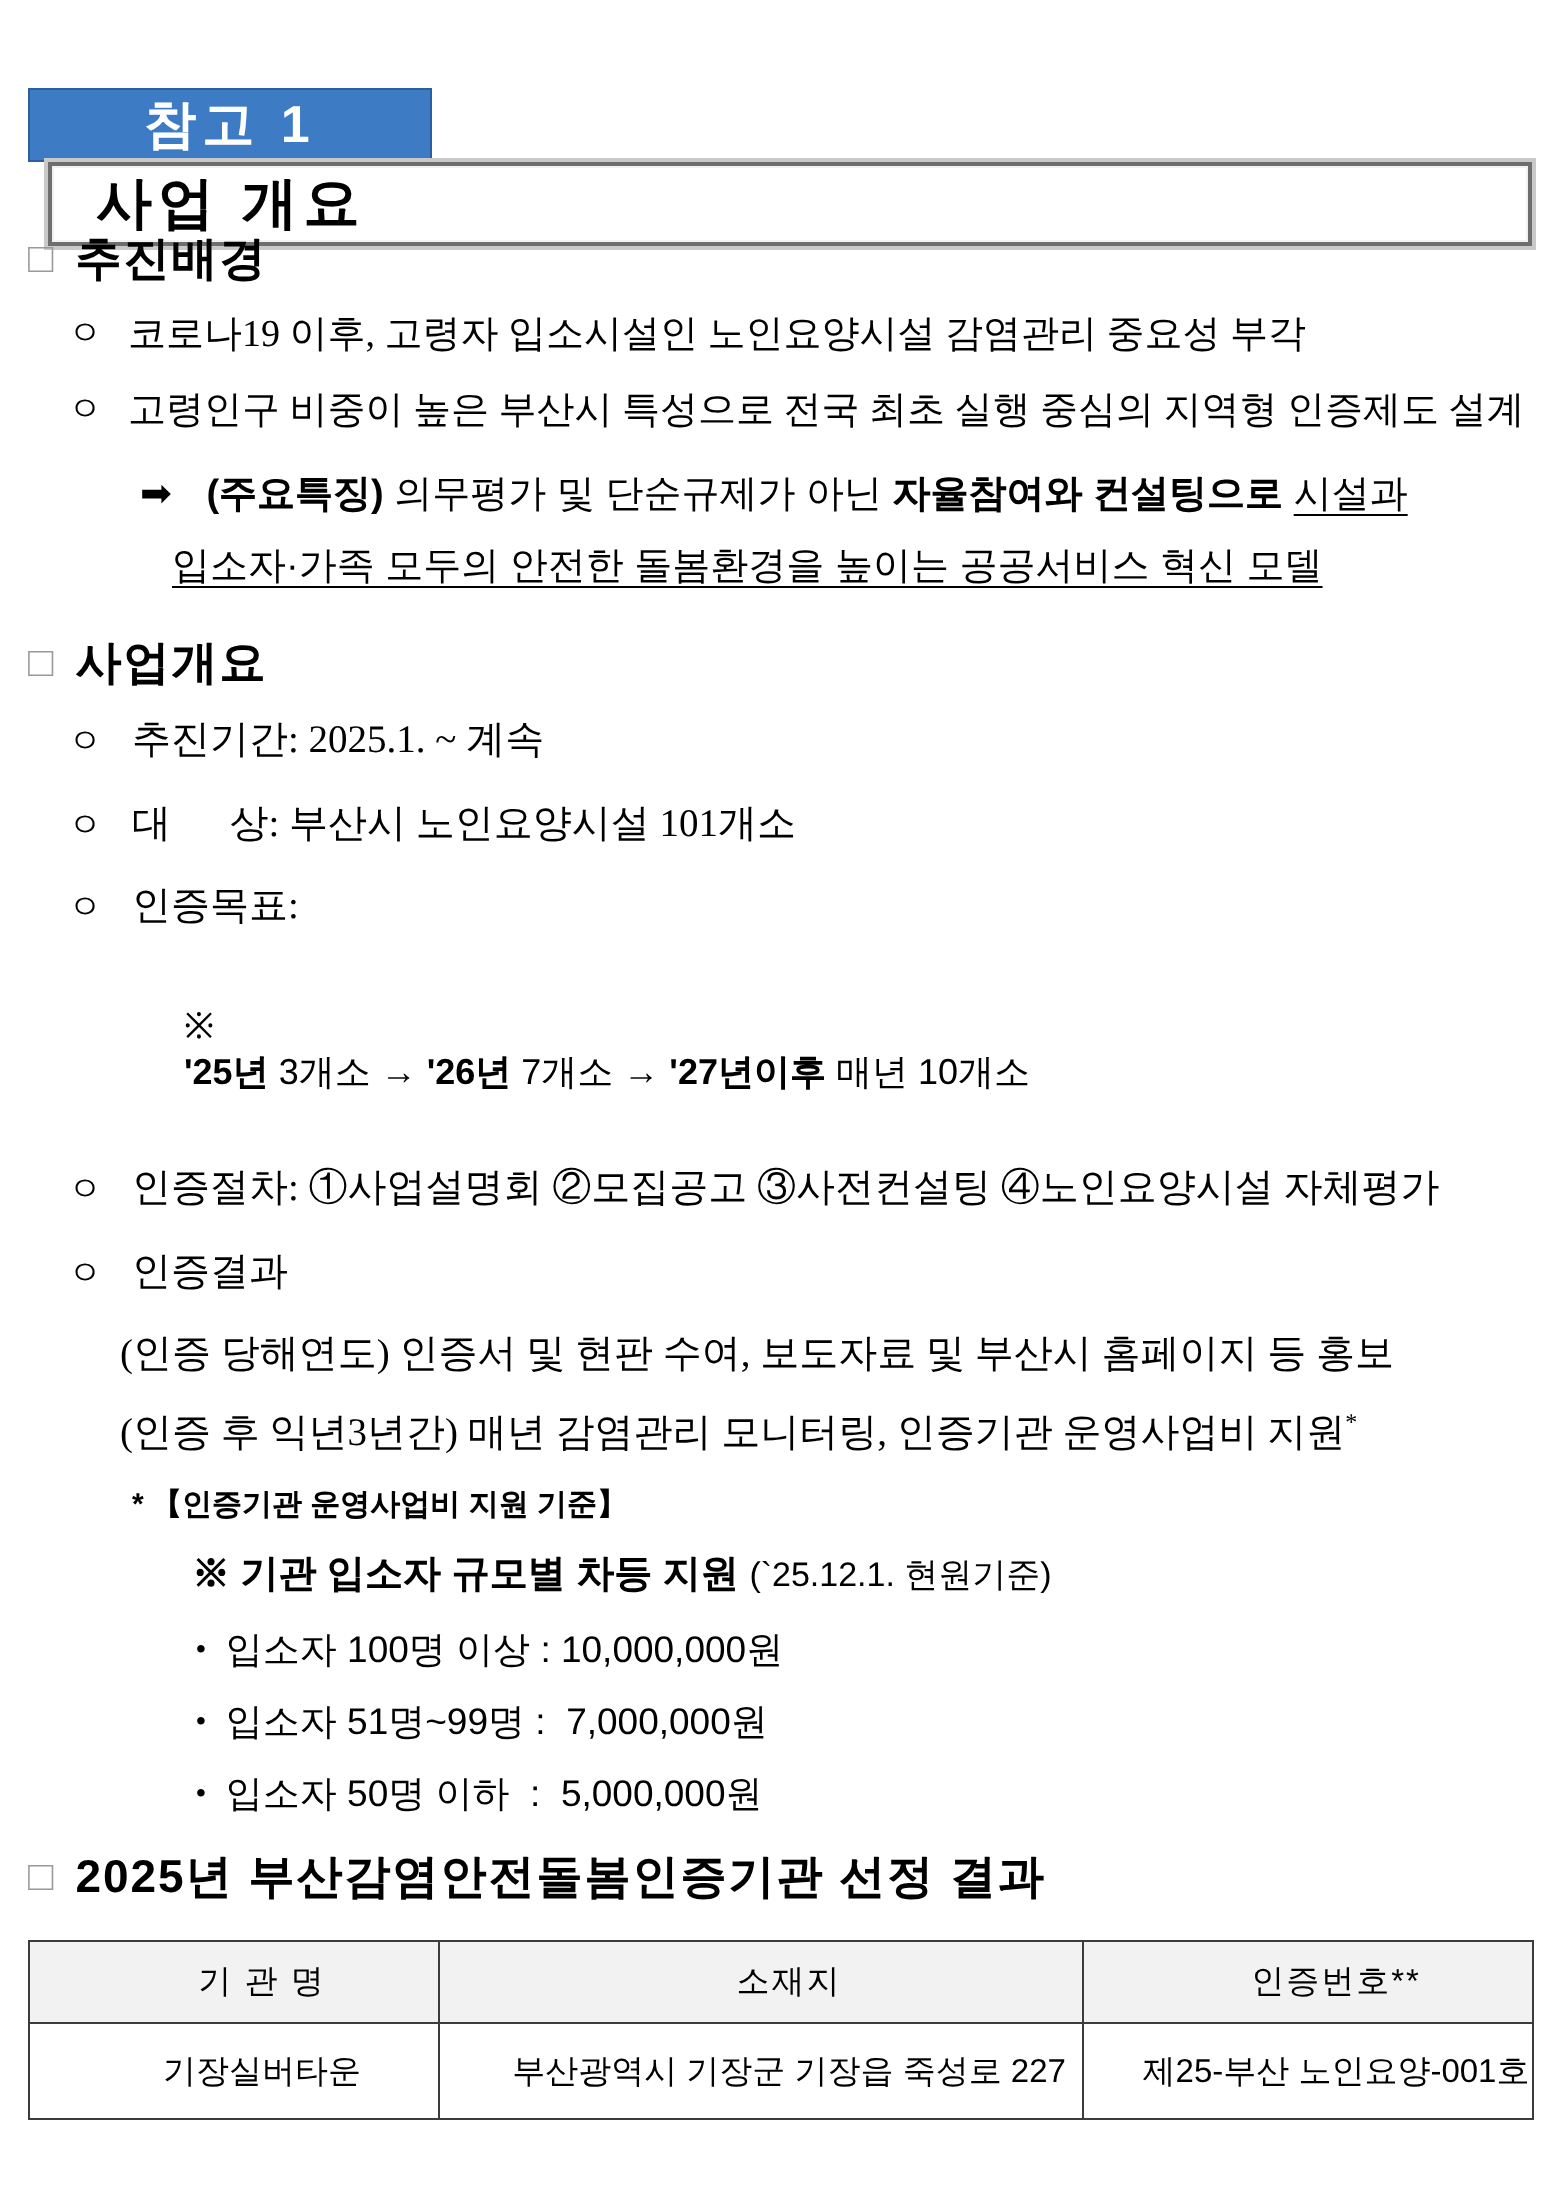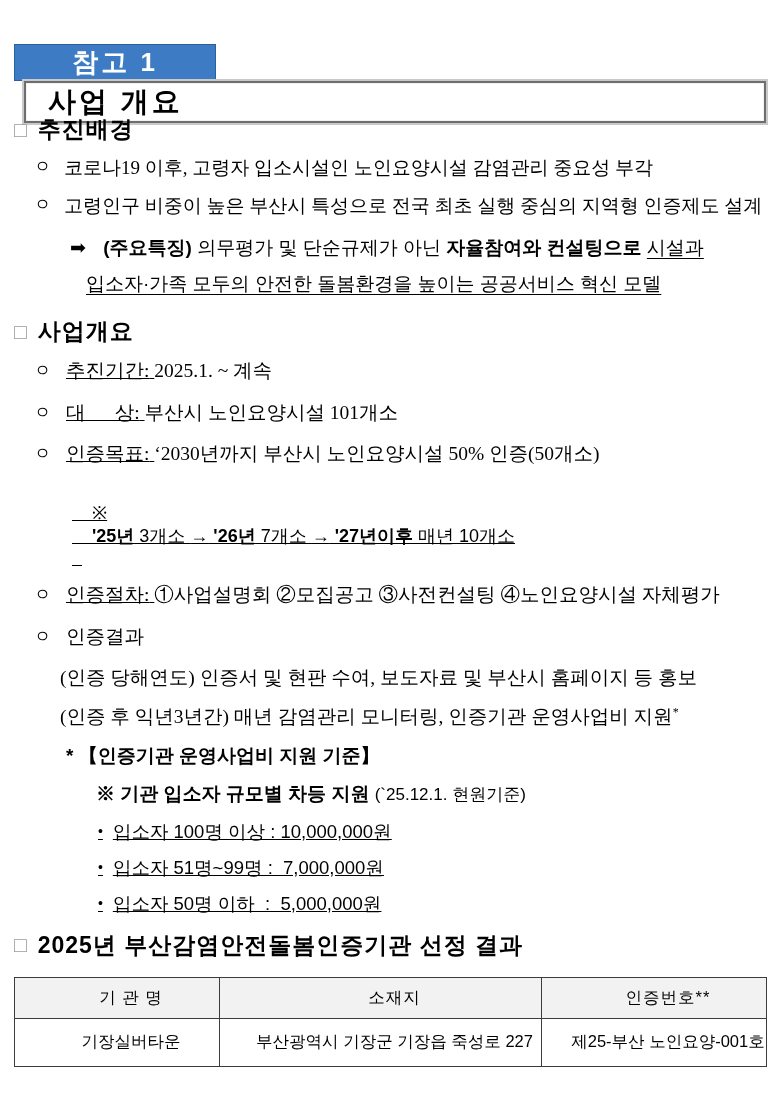--- a/index.html
+++ b/index.html
@@ -23,39 +23,39 @@
     font-size:28px; font-weight:bold; letter-spacing:3px;
   }
   
   .sec-h { font-size:23px; font-weight:800; letter-spacing:1px; margin:10px 0 10px 0; display:flex; align-items:center; }
   .sec-h .sq { color:#9a9a9a; font-weight:normal; font-size:21px; margin-right:10px; }
   
   .serif { font-family:"Liberation Serif", serif; }
   .row { display:flex; align-items:flex-start; }
   .b-item { font-size:19px; margin:0 0 12px 20px; line-height:1.35; }
   .b-item .mk { width:30px; flex:none; font-size:17px; padding-top:1px; }
-  .pre { white-space:pre-wrap;text-decoration:underline; }
+  .pre { white-space:pre-wrap; }
   .feature {
     margin:4px 0 14px 56px; font-size:19px; line-height:1.9;
   }
   .feature .arrow { margin-right:12px; }
   .feature .lbl { font-weight:bold; }
   .feature b { font-weight:bold; }
   .feature .ul { font-weight:normal; text-decoration:underline; text-underline-offset:4px; }
   .feature .line2 { margin-left:16px; }
   .item { font-size:19.5px; margin:0 0 14px 20px; line-height:1.4; }
   .item .mk { width:32px; flex:none; font-size:17px; padding-top:2px; }
   .item .lbl { flex:none; }
   .subnote { margin:-2px 0 12px 58px; font-size:18px; }
   .subnote .b { font-weight:bold; }
   .proc-l2 { margin-left:112px; }
   .result-line { margin:0 0 12px 46px; font-size:19.5px; line-height:1.4; }
   sup { font-size:12px; }
   .support { margin-left:52px; }
-  .support .s-title { font-size:19px; font-weight:bold; margin-bottom:12px; }
+  .support .s-title { font-size:15px; font-weight:bold; margin-bottom:12px; }
   .support .s-sub { font-size:19px; font-weight:bold; margin:0 0 12px 30px; }
   .support .s-sub .note { font-weight:normal; font-size:17px; }
   .tier { font-size:18.5px; margin:0 0 11px 32px; }
   .tier .dot { margin-right:10px; font-size:14px; vertical-align:2px; }
   
   table { border-collapse:collapse; width:752px; margin:16px 0 0 0; table-layout:fixed; }
   th, td { border:1px solid #3c3c3c; text-align:center; font-size:16.5px;padding-left:28px; }
   th { background:#f2f2f2; font-weight:normal; height:41px; letter-spacing:1px; }
   td { height:48px; }
   col.c1 { width:205px; } col.c2 { width:322px; } col.c3 { width:225px; }
@@ -113,21 +113,20 @@
     <span class="mk">ㅇ</span>
     <span class="lbl pre">대      상:</span>
     <span class="pre">&nbsp;</span>
     <span>부산시 노인요양시설 101개소</span>
   </div>
 
   <div class="row item serif">
     <span class="mk">ㅇ</span>
     <span class="lbl pre">인증목표:</span>
     <span class="pre">&nbsp;</span>
-    <span>‘2030년까지 부산시 노인요양시설 50% 인증(50개소)</span>
   </div>
 
   <div class="subnote pre">
     <span>※</span>
     <span class="b pre">'25년</span><span class="pre"> 3개소 </span><span>→</span><span class="b pre"> '26년</span><span class="pre"> 7개소 </span><span>→</span><span class="b pre"> '27년이후</span><span class="pre"> 매년 10개소</span>
   </div>
 
   <div class="row item serif">
     <span class="mk">ㅇ</span>
     <span class="lbl pre">인증절차:</span>

